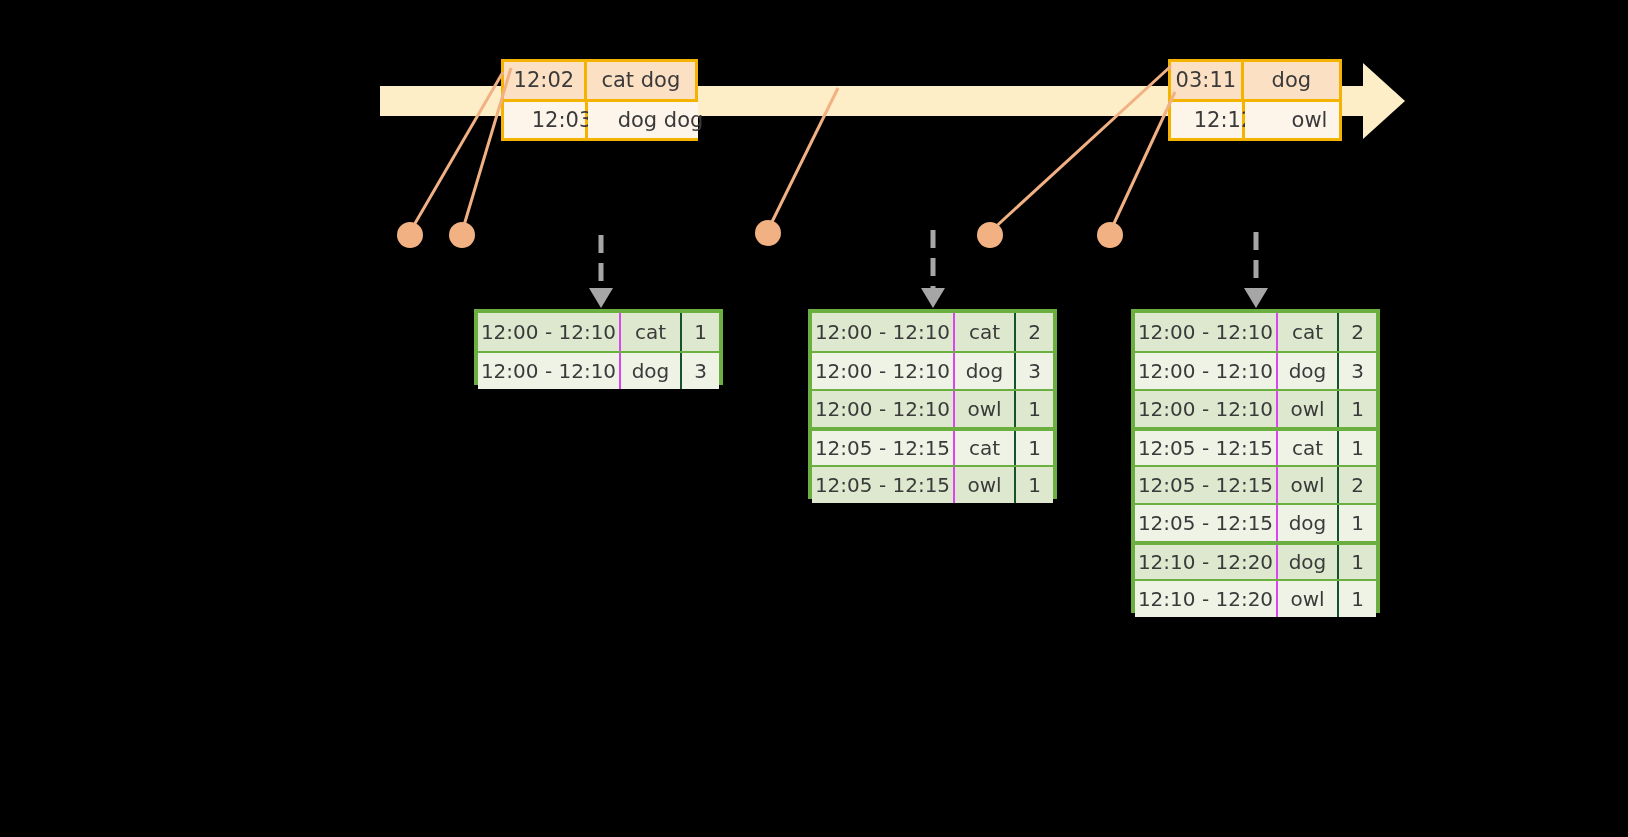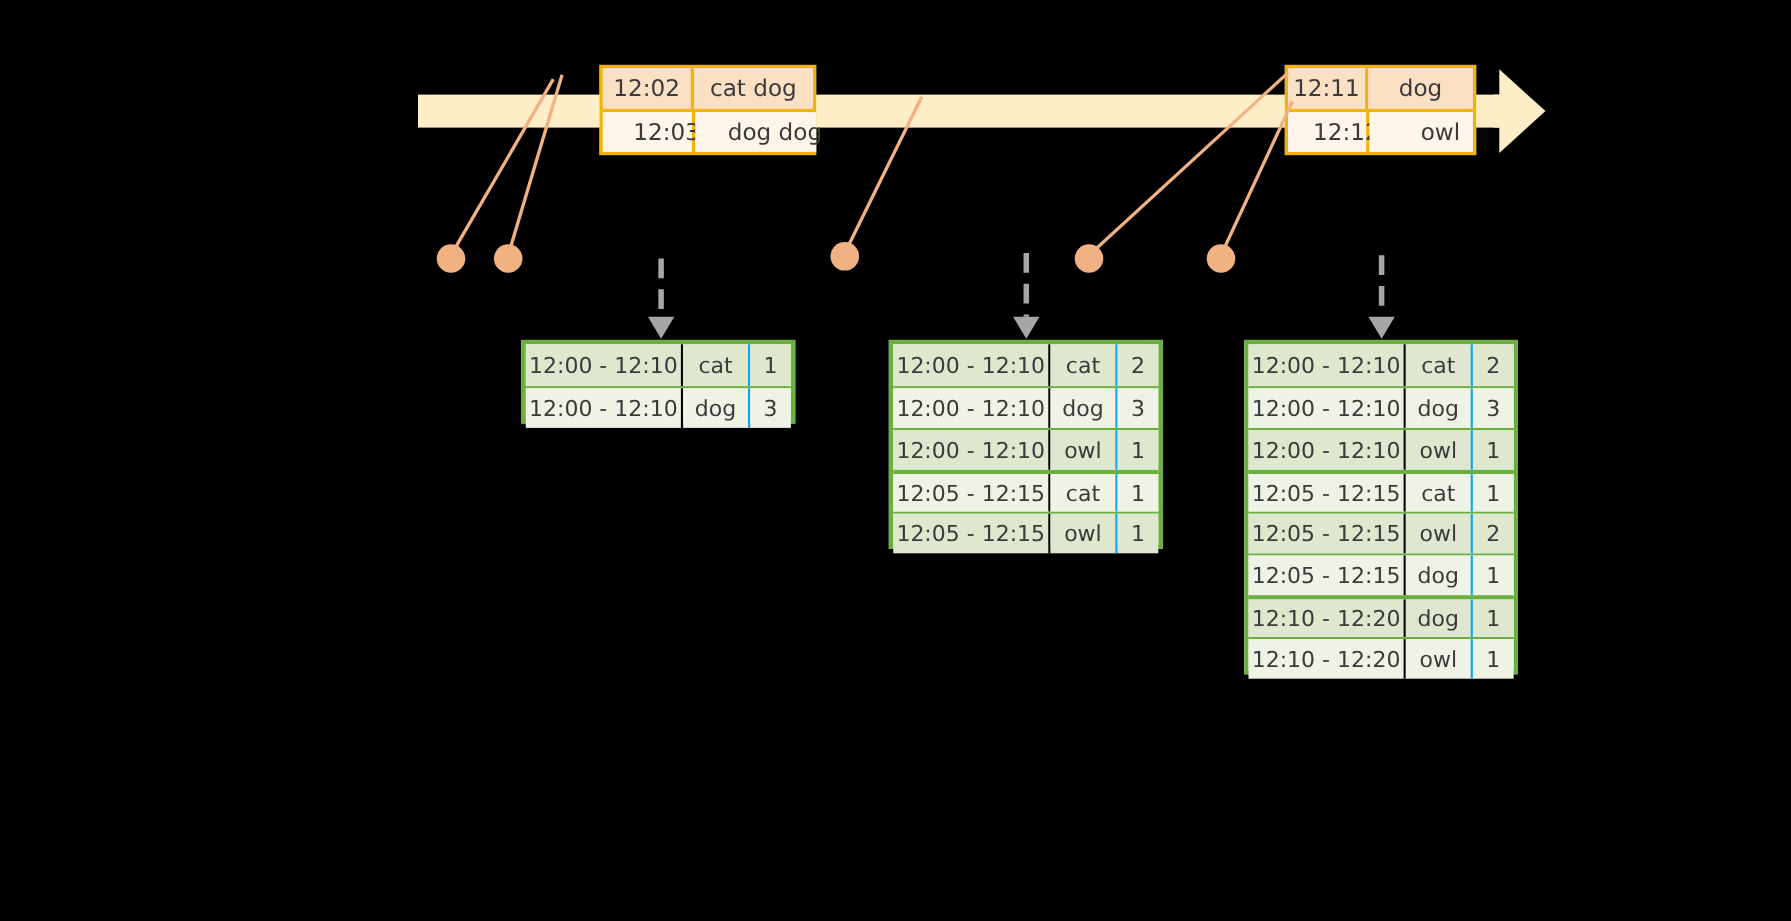--- a/index.html
+++ b/index.html
@@ -75,21 +75,21 @@
     font-size: 21px;
     color: #3a3a3a;
     box-sizing: border-box;
     white-space: nowrap;
   }
   .evt-cell.time {
     border-right: 3px solid #f5b301;
   }
 
   
-  #evt-box-1 { left: 501px; top: 59px; width: 197px; height: 82px; margin-left: 44px; }
+  #evt-box-1 { left: 501px; top: 59px; width: 197px; height: 82px; }
   #evt-box-1 .evt-cell.time  { width: 84px; }
   #evt-box-1 .evt-cell.words { width: 110px; }
   
   #evt-box-2 { left: 835px; top: 80px; width: 196px; height: 41px; }
   #evt-box-2 .evt-cell.time  { width: 84px; }
   #evt-box-2 .evt-cell.words { width: 109px; }
   
   #evt-box-3 { left: 1168px; top: 59px; width: 174px; height: 82px; }
   #evt-box-3 .evt-cell.time  { width: 74px; }
   #evt-box-3 .evt-cell.words { width: 97px; }
@@ -126,22 +126,22 @@
   .res-row.sep { border-top: 4px solid #6aaf3f; }
   .res-cell {
     display: flex;
     align-items: center;
     justify-content: center;
     font-size: 20px;
     color: #3a3a3a;
     box-sizing: border-box;
     white-space: nowrap;
   }
-  .res-cell.win   { border-right: 2px solid #000000; }
-  .res-cell.word  { border-right: 2px solid #0ea5e9; }
+  .res-cell.win   { border-right: 2px solid #d946ef; }
+  .res-cell.word  { border-right: 2px solid #14532d; }
 
   #res-table-1 { left: 474px; top: 309px; width: 249px; height: 76px; }
   #res-table-1 .res-cell.win  { width: 143px; }
   #res-table-1 .res-cell.word { width: 61px; }
   #res-table-1 .res-cell.cnt  { width: 37px; }
 
   #res-table-2 { left: 808px; top: 309px; width: 249px; height: 190px; }
   #res-table-2 .res-cell.win  { width: 143px; }
   #res-table-2 .res-cell.word { width: 61px; }
   #res-table-2 .res-cell.cnt  { width: 37px; }
@@ -167,21 +167,21 @@
     </div>
     <div class="evt-row light">
       <div class="evt-cell time">12:03</div>
       <div class="evt-cell words">dog dog</div>
     </div>
   </div>
 
 
   <div class="evt-box" id="evt-box-3">
     <div class="evt-row shade">
-      <div class="evt-cell time">12:11</div>
+      <div class="evt-cell time">03:11</div>
       <div class="evt-cell words">dog</div>
     </div>
     <div class="evt-row light">
       <div class="evt-cell time">12:12</div>
       <div class="evt-cell words">owl</div>
     </div>
   </div>
 
   <svg class="leaders" viewBox="0 0 1628 837">
 

